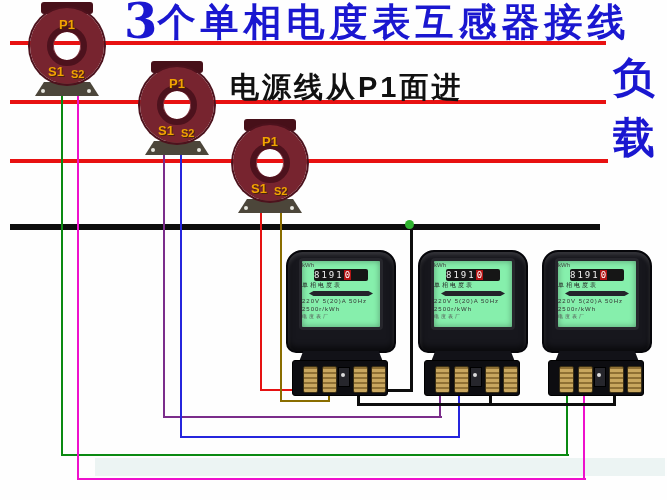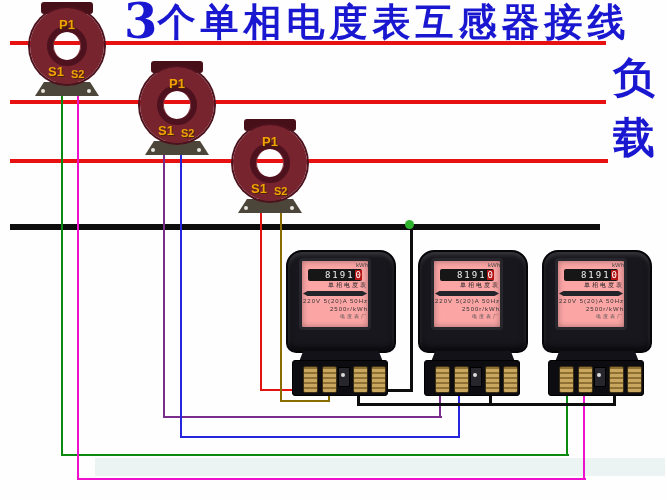--- a/index.html
+++ b/index.html
@@ -22,23 +22,23 @@
   .ct .lab{position:absolute;z-index:4;font-weight:bold;text-shadow:1px 1px 0 #4a2408;}
   .ct .p1{left:0;top:15px;width:84px;text-align:center;font-size:13px;}
   .ct .s1{left:23px;top:62px;font-size:13px;}
   .ct .s2{left:46px;top:66px;font-size:11px;}
 
   
   .meter{position:absolute;top:248px;width:110px;height:150px;z-index:3;}
   .meter .body{position:absolute;left:0;top:2px;width:110px;height:103px;background:#17171d;
                border:2px solid #06060a;border-radius:16px 16px 10px 10px;box-sizing:border-box;
                box-shadow:inset 0 3px 4px rgba(255,255,255,0.14), inset 0 -4px 6px rgba(0,0,0,0.6);}
-  .meter .face{position:absolute;left:13px;top:10px;width:72px;height:72px;background:#fca5a5;
+  .meter .face{position:absolute;left:13px;top:10px;width:84px;height:72px;background:#86efac;
                border:3px solid #26262c;border-radius:4px;box-sizing:border-box;overflow:hidden;
-               text-align:right;box-shadow:inset 0 0 6px rgba(0,0,0,0.35);}
+               text-align:left;box-shadow:inset 0 0 6px rgba(0,0,0,0.35);}
   .meter .kwh{font-size:6px;line-height:8px;color:#444;}
   .meter .reg{width:54px;height:12px;margin:0 auto;background:#161616;border-radius:2px;
               color:#f2f2f2;font-family:"DejaVu Sans Mono",monospace;font-size:9px;line-height:12px;letter-spacing:2px;}
   .meter .reg .last{background:#b31515;color:#fff;padding:0 1px;letter-spacing:0;}
   .meter .typ{font-size:6px;line-height:8px;letter-spacing:2px;color:#222;}
   .meter .disc{width:64px;height:5px;margin:2px auto 1px;background:#23232a;
                clip-path:polygon(0 50%,7% 0,93% 0,100% 50%,93% 100%,7% 100%);}
   .meter .sp{font-size:6px;line-height:8px;color:#333;letter-spacing:1px;}
   .meter .mk{font-size:5px;line-height:7px;color:#555;letter-spacing:2px;}
   .meter .neck{position:absolute;left:13px;top:103px;width:84px;height:11px;background:#121218;
@@ -192,16 +192,17 @@
       <div class="ctab"></div>
       <div class="term" style="left:60px;"></div>
       <div class="term" style="left:78px;"></div>
     </div>
   </div>
 
   <div class="title">
     <span class="t3" style="color: rgb(26, 23, 208);">3</span>
       <span class="tr" style="color: rgb(26, 23, 208);">个单相电度表互感器接线</span>
   </div>
+  <div class="note" style="color: rgb(17, 17, 17);">电源线从P1面进</div>
   <div class="loadchar" style="top: 50px; color: rgb(26, 23, 208);">负</div>
   <div class="loadchar" style="top: 110px; color: rgb(26, 23, 208);">载</div>
 
 </div>
 
 </body></html>

